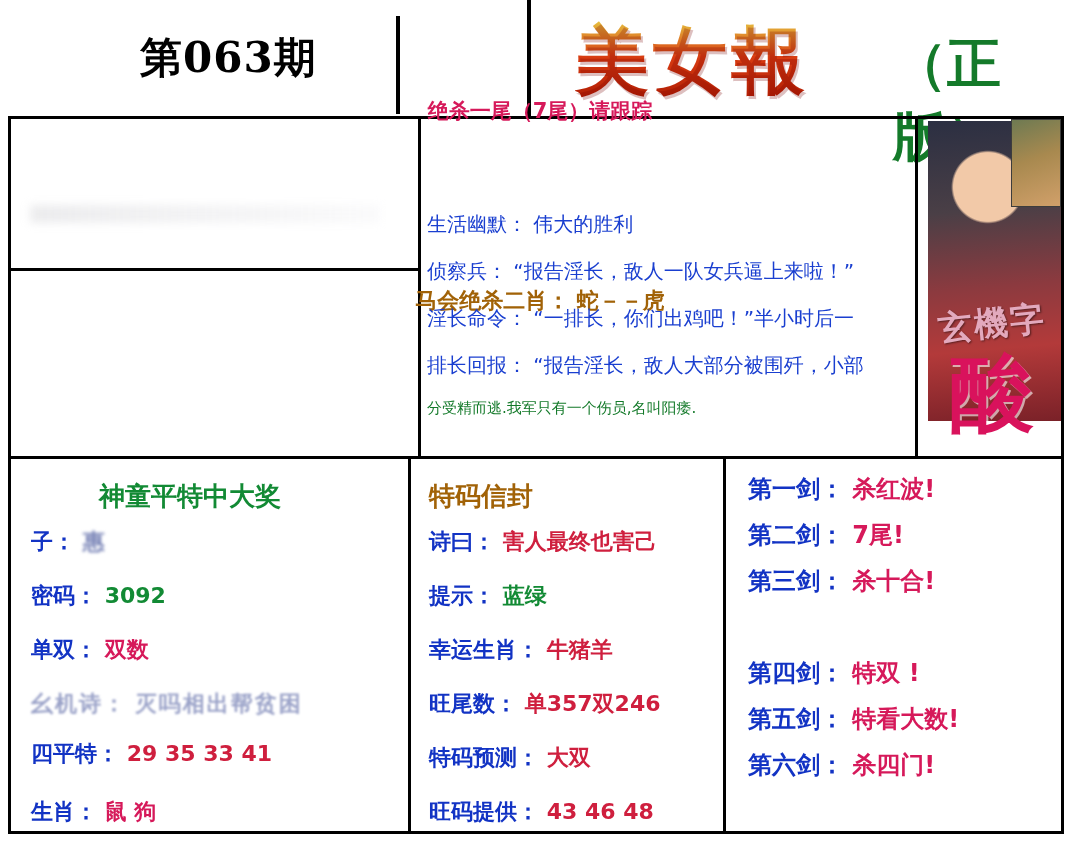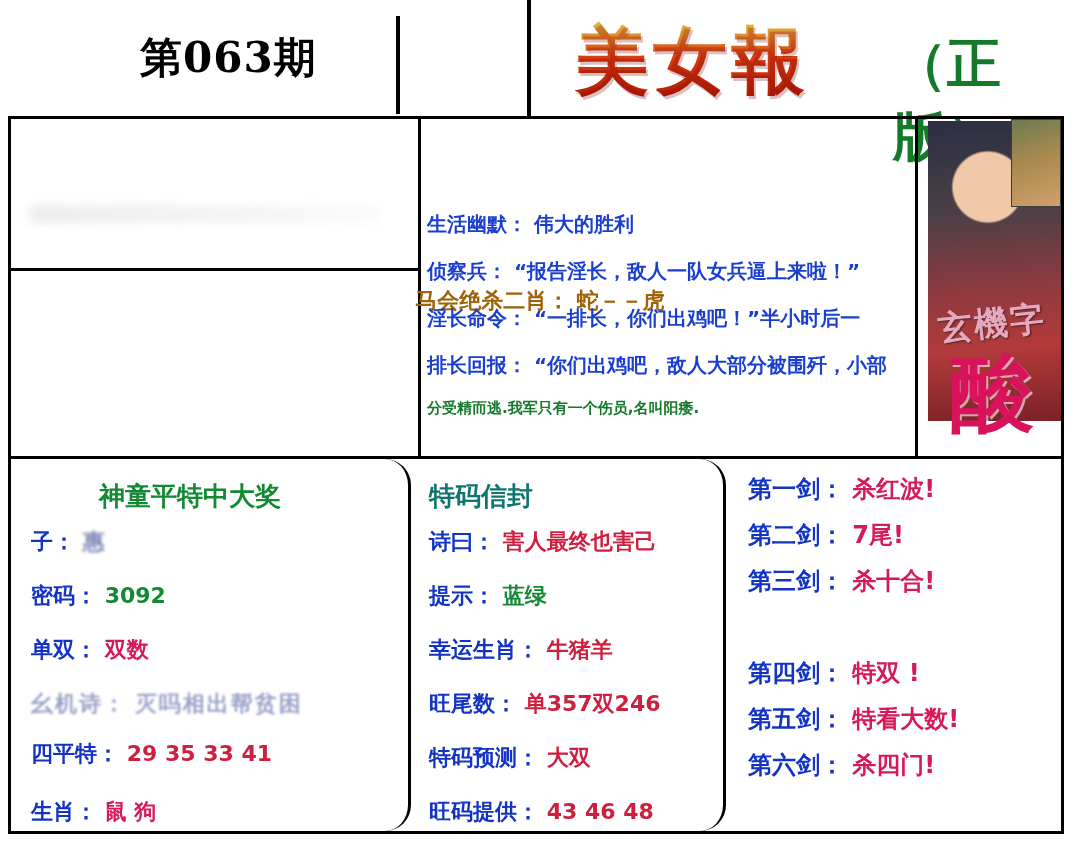--- a/index.html
+++ b/index.html
@@ -124,21 +124,21 @@
     height: 340px;
     border-right: 3px solid #000000;
     box-sizing: border-box;
     padding: 0;
   }
   .joke-line {
     position: absolute;
     left: 6px;
     white-space: nowrap;
     font-size: 20px;
-    font-weight: bold;
+    font-weight: normal;
     font-family: "DejaVu Sans", "Liberation Sans", sans-serif;
   }
   .joke-1 { top: 92px;  color: #1a3fd0; }
   .joke-2 { top: 139px; color: #1a3fd0; }
   .joke-3 { top: 186px; color: #1a3fd0; }
   .joke-4 { top: 233px; color: #1a3fd0; }
   .joke-5 { top: 280px; color: #147a2a; font-size: 15px; }
 
   
   .photo-block {
@@ -208,35 +208,34 @@
     height: 3px;
     background: #000000;
   }
 
   
   .bl-col {
     position: absolute;
     top: 459px;
     height: 372px;
     box-sizing: border-box;
-    border-radius: 26px;
   }
   .col-1 { left: 11px;  width: 400px; border-right: 3px solid #000; }
   .col-2 { left: 411px; width: 315px; border-right: 3px solid #000; }
   .col-3 { left: 726px; width: 335px; }
 
   .col-head {
     position: absolute;
     white-space: nowrap;
     font-size: 26px;
     font-weight: bold;
     font-family: "DejaVu Serif", "Liberation Serif", serif;
   }
   .c1-head { left: 88px; top: 20px; color: #128a34; }
-  .c2-head { left: 18px; top: 20px; color: #0f766e; }
+  .c2-head { left: 18px; top: 20px; color: #a16207; }
 
   .row {
     position: absolute;
     white-space: nowrap;
     font-size: 22px;
     font-weight: bold;
     font-family: "DejaVu Sans", "Liberation Sans", sans-serif;
   }
   .lbl-blue { color: #1233c4; }
   .val-green { color: #128a34; }
@@ -311,28 +310,29 @@
   <div class="hdr-bar-1"></div>
   <div class="hdr-bar-2"></div>
   <div class="title-main">美女報</div>
   <div class="title-sub">（正版）</div>
 
   <div class="frame"></div>
 
   <div class="tl-block">
     <div class="tl-upper"></div>
   </div>
+  <div class="tl-upper-text">绝杀一尾（7尾）请跟踪</div>
   <div class="ghost-line"></div>
   <div class="tl-lower-text">马会绝杀二肖： 蛇－－虎</div>
 
   <div class="tm-block">
     <div class="joke-line joke-1">生活幽默： 伟大的胜利</div>
     <div class="joke-line joke-2">侦察兵： “报告淫长，敌人一队女兵逼上来啦！”</div>
     <div class="joke-line joke-3">淫长命令： “一排长，你们出鸡吧！”半小时后一</div>
-    <div class="joke-line joke-4">排长回报： “你们出鸡吧，敌人大部分被围歼，小部</div>
+    <div class="joke-line joke-4">排长回报： “报告淫长，敌人大部分被围歼，小部</div>
     <div class="joke-line joke-5">分受精而逃.我军只有一个伤员,名叫阳痿.</div>
   </div>
 
   <div class="photo-block">
     <div class="photo-main"></div>
     <div class="photo-inset"></div>
     <div class="xuanji-text">玄機字</div>
     <div class="xuanji-big">酸</div>
   </div>
 

